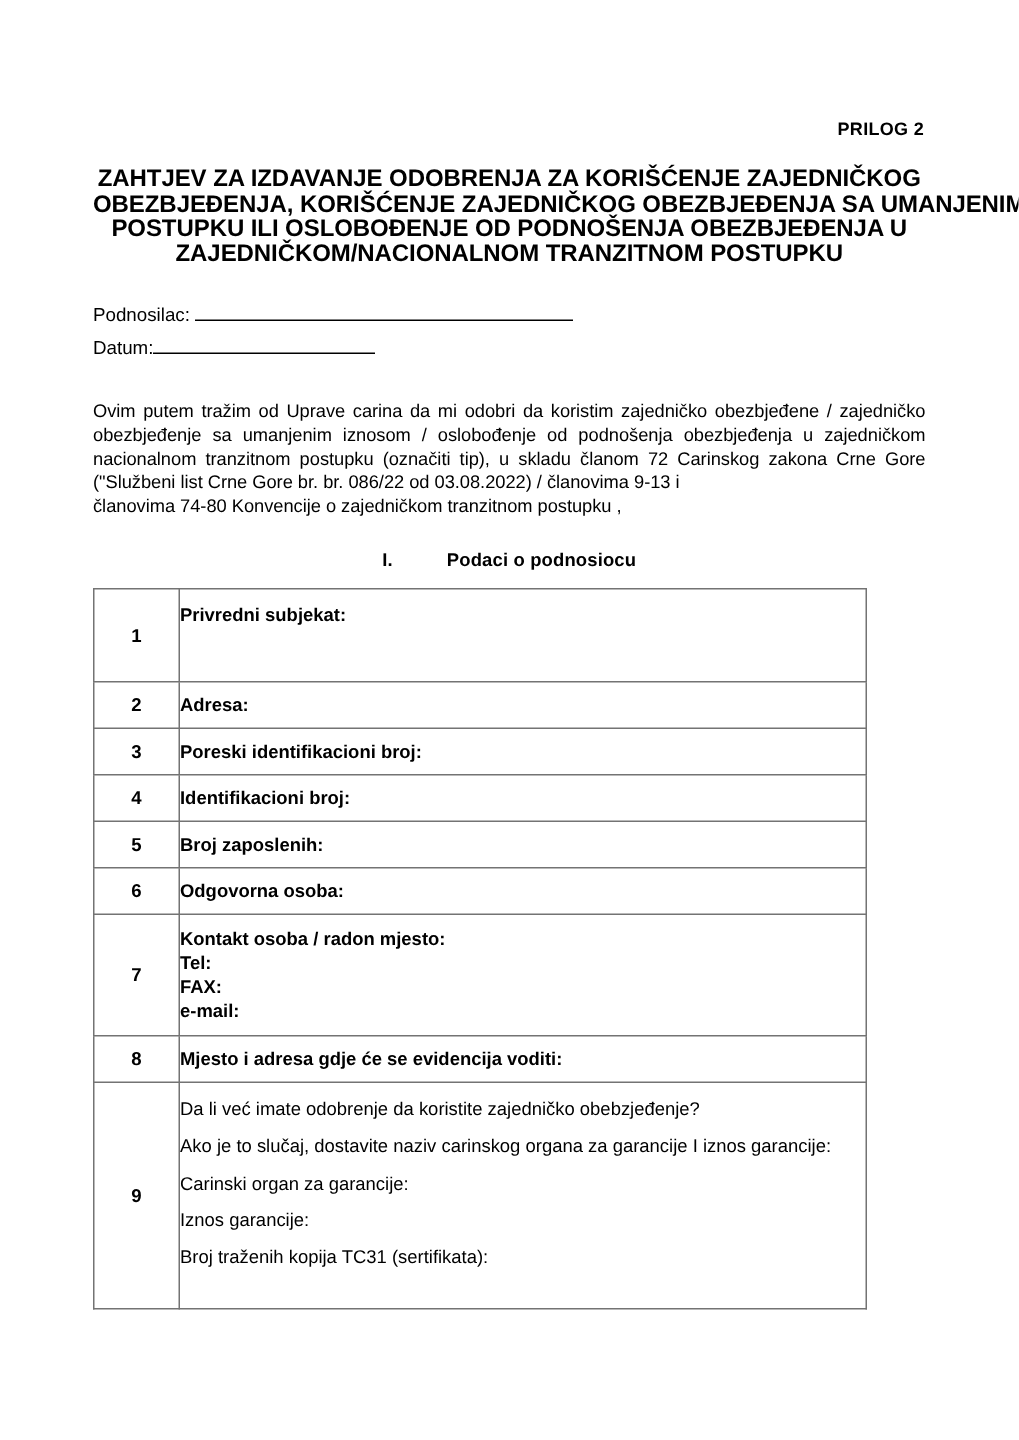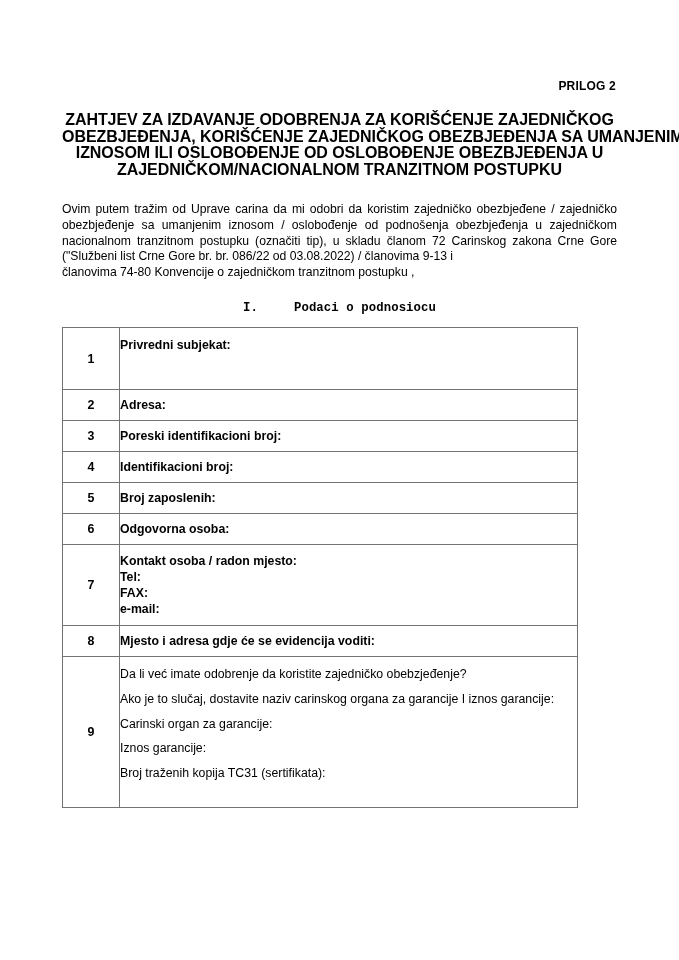--- a/index.html
+++ b/index.html
@@ -73,21 +73,20 @@
   }
   .body-par .lastline { text-align: left; }
 
   
   .section-head {
     margin-top: 21px;
     text-align: center;
     font-size: 12.3px;
     font-weight: bold;
     letter-spacing: 0.1px;
-    font-family: Liberation Mono, monospace;
   }
   .section-head .num { margin-right: 36px; }
 
   
   table.form-table {
     margin-top: 12px;
     width: 516px;
     border-collapse: collapse;
     table-layout: fixed;
   }
@@ -136,24 +135,32 @@
 </head>
 <body>
 
 <div class="page">
 
   <div class="prilog">PRILOG 2</div>
 
   <div class="doc-title">
     <span class="tline">ZAHTJEV ZA IZDAVANJE ODOBRENJA ZA KORIŠĆENJE ZAJEDNIČKOG</span>
     <span class="tline">OBEZBJEĐENJA, KORIŠĆENJE ZAJEDNIČKOG OBEZBJEĐENJA SA UMANJENIM</span>
-    <span class="tline">IZNOSOM ILI OSLOBOĐENJE OD OSLOBOĐENJE OBEZBJEĐENJA U</span>
+    <span class="tline">POSTUPKU ILI OSLOBOĐENJE OD PODNOŠENJA OBEZBJEĐENJA U</span>
     <span class="tline">ZAJEDNIČKOM/NACIONALNOM TRANZITNOM POSTUPKU</span>
   </div>
 
+  <div class="fields">
+    <div class="field-row">
+      <span class="lbl">Podnosilac:</span><span class="rule long"></span>
+    </div>
+    <div class="field-row">
+      <span class="lbl">Datum:</span><span class="rule short"></span>
+    </div>
+  </div>
 
   <div class="body-par">
     <span>Ovim putem tražim od Uprave carina da mi odobri da koristim zajedničko obezbjeđene / zajedničko obezbjeđenje sa umanjenim iznosom / oslobođenje od podnošenja obezbjeđenja u zajedničkom nacionalnom tranzitnom postupku (označiti tip), u skladu članom 72 Carinskog zakona Crne Gore ("Službeni list Crne Gore br. br. 086/22 od 03.08.2022) / članovima 9-13 i</span>
     <div class="lastline">članovima 74-80 Konvencije o zajedničkom tranzitnom postupku ,</div>
   </div>
 
   <div class="section-head">
     <span class="num">I.</span><span>Podaci o podnosiocu</span>
   </div>
 

